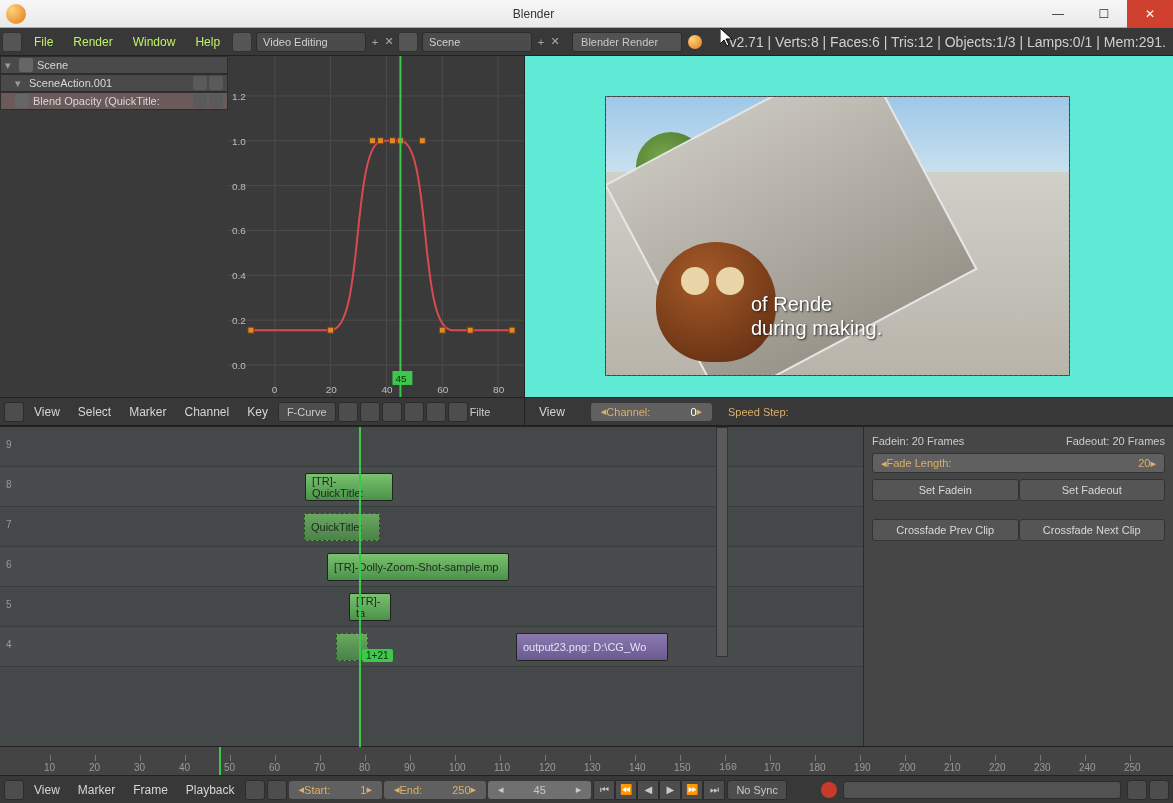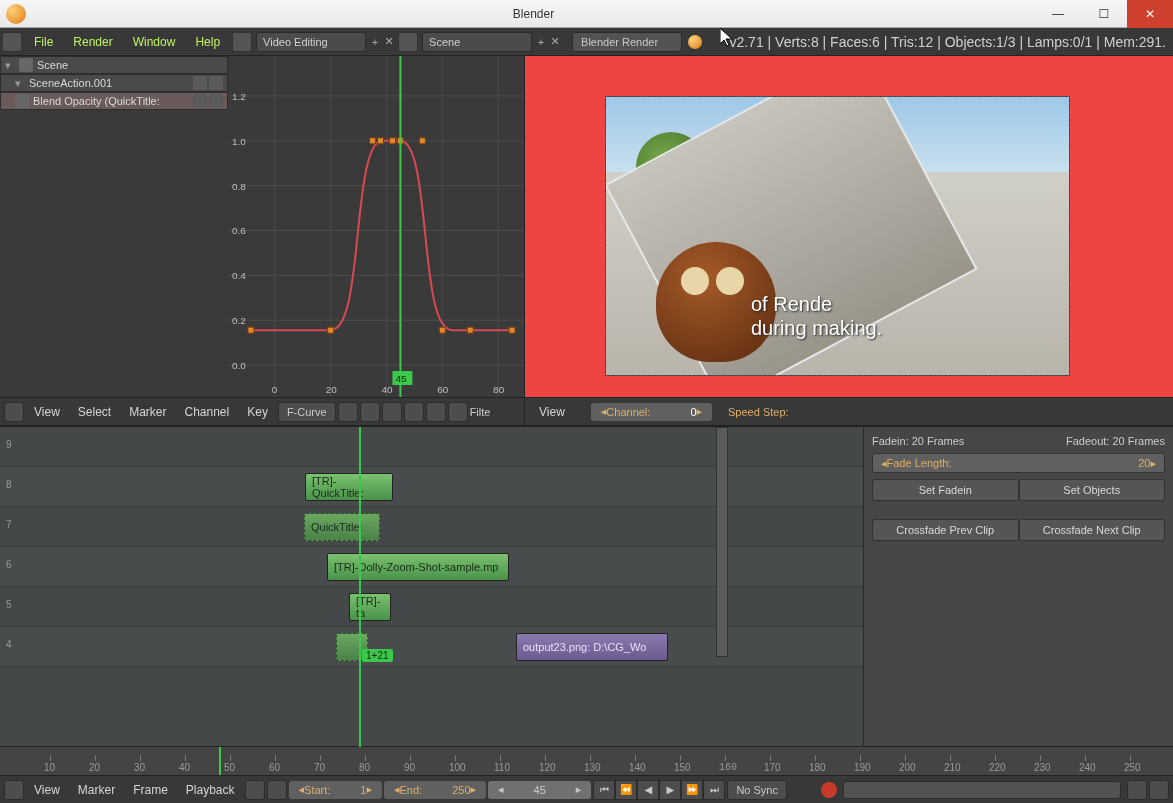--- a/index.html
+++ b/index.html
@@ -41,21 +41,21 @@
 .graph .plot .curve { stroke:#d84a52; stroke-width:2; fill:none; }
 .graph .plot .pt { fill:#e08a2c; stroke:#7a3e0a; stroke-width:1; }
 .graph .plot .playhead { stroke:#3cc84a; stroke-width:2; }
 
 .graph .hdr { position:absolute; left:0; right:0; bottom:0; height:28px; background:#383838; border-top:1px solid #222; display:flex; align-items:center; gap:2px; padding:0 4px; }
 .graph .hdr .icon-sq, .vse .hdr .icon-sq, .timeline .hdr .icon-sq { width:20px; height:20px; background:#4d4d4d; border:1px solid #2c2c2c; border-radius:3px; }
 .graph .hdr .menu, .vse .hdr .menu, .timeline .hdr .menu, .preview .hdr .menu { padding:0 8px; color:#d6d6d6; font-size:12px; cursor:pointer; }
 .graph .hdr .drop { background:#4d4d4d; border:1px solid #2c2c2c; border-radius:3px; height:20px; padding:0 8px; display:flex; align-items:center; gap:4px; }
 
 
-.preview { position:relative; background:#ef4444; border-bottom:1px solid #222; }
+.preview { position:relative; background:#5eead4; border-bottom:1px solid #222; }
 .preview .canvas { position:absolute; left:80px; top:40px; width:465px; height:280px; border:1px dashed #555; background:#404040; overflow:hidden; }
 .preview .canvas .scene { position:absolute; inset:0; }
 .preview .canvas .sky { position:absolute; top:0; left:0; right:0; height:75px; background:linear-gradient(#9ec8e8,#c8e0ee); }
 .preview .canvas .interior { position:absolute; top:75px; left:0; right:0; bottom:0; background:linear-gradient(#d0cfc8,#b8b4aa); }
 .preview .canvas .tree { position:absolute; left:30px; top:35px; width:70px; height:70px; border-radius:50%; background:radial-gradient(circle at 40% 40%, #7aa84c, #3a6a28); }
 .preview .canvas .tilted { position:absolute; left:40px; top:5px; width:290px; height:250px; transform:rotate(-28deg); background:linear-gradient(#c7c4bd,#9a958b); border:2px solid #e6e6e6; }
 .preview .canvas .monkey { position:absolute; left:50px; top:145px; width:120px; height:120px; background:radial-gradient(circle at 40% 30%, #a65a28, #5a2a10); border-radius:50% 50% 45% 45%; }
 .preview .canvas .monkey .eye { position:absolute; width:28px; height:28px; background:#e8d6a8; border-radius:50%; top:25px; }
 .preview .canvas .monkey .eye.l { left:25px; } .preview .canvas .monkey .eye.r { left:60px; }
 .preview .canvas .text { position:absolute; left:145px; top:195px; color:#fff; font-size:20px; font-weight:500; text-shadow:1px 1px 2px #222; line-height:1.2; }
@@ -345,21 +345,21 @@
           <span style="color:#666">00:20</span>
       </div>
       <div class="sidepanel">
         <div class="row2">
           <div class="label" style="flex:1">Fadein: 20 Frames</div>
           <div class="label" style="flex:1; text-align:right">Fadeout: 20 Frames</div>
         </div>
         <div class="field amber">◂ <span>Fade Length:</span><span class="val">20</span> ▸</div>
         <div class="row2">
           <div class="btn">Set Fadein</div>
-          <div class="btn">Set Objects</div>
+          <div class="btn">Set Fadeout</div>
         </div>
         <div style="height:6px"></div>
         <div class="row2">
           <div class="btn">Crossfade Prev Clip</div>
           <div class="btn">Crossfade Next Clip</div>
         </div>
       </div>
     </div>
     <div class="hdr">
       <div class="icon-sq"></div>

